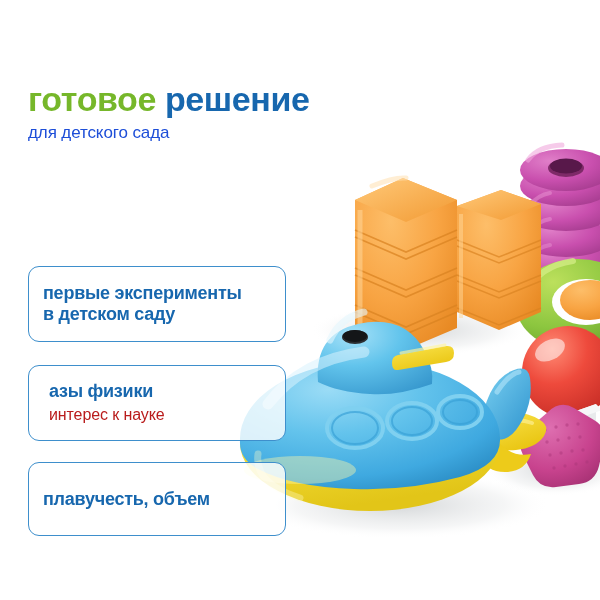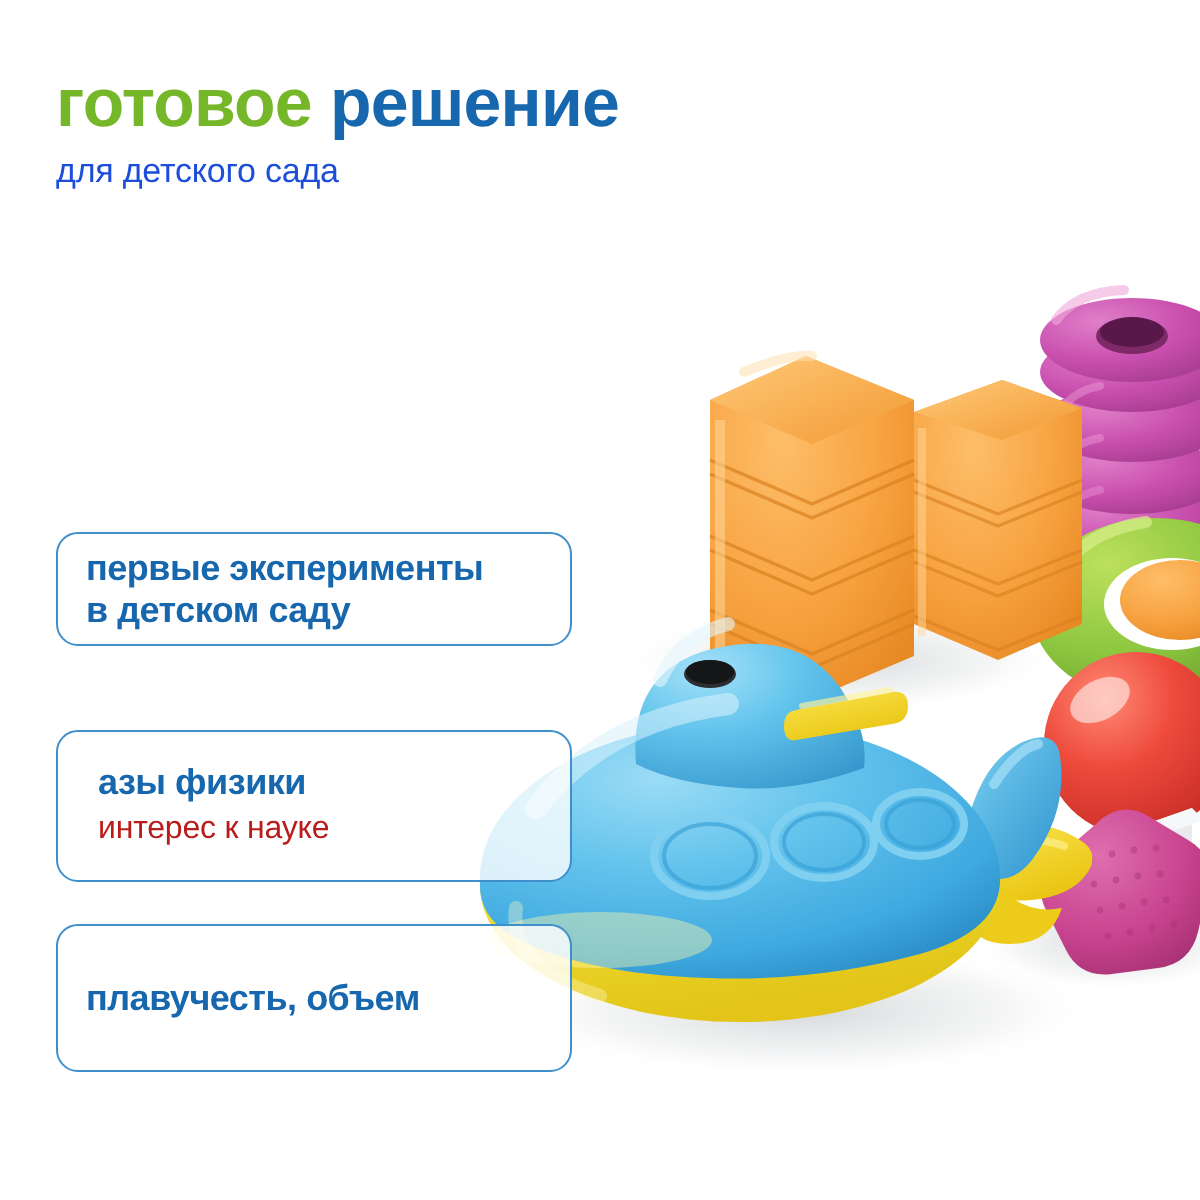--- a/index.html
+++ b/index.html
@@ -9,21 +9,21 @@
     font-family:"Liberation Sans","DejaVu Sans",sans-serif;
     overflow:hidden;
     position:relative;
   }
   #stage{position:relative;width:600px;height:600px;overflow:hidden;background:#fff;}
 
   
   .header{position:absolute;left:28px;top:34px;width:420px;}
   .title-line{
     font-size:34px;font-weight:bold;line-height:1.06;
-    letter-spacing:-0.4px;white-space:nowrap;
+    letter-spacing:-0.4px;white-space:nowrap;margin-top:47px;
   }
   .t-green{color:#76B72A;}
   .t-blue{color:#1767AE;}
   .subtitle{
     margin-top:6px;font-size:17px;font-weight:normal;color:#1d4ed8;
     letter-spacing:-0.1px;white-space:nowrap;
   }
 
   
   .photo{position:absolute;inset:0;pointer-events:none;}
@@ -33,21 +33,21 @@
   .callouts{position:absolute;left:0;top:0;width:600px;height:600px;}
   .callout{
     position:absolute;left:28px;width:258px;
     background:rgba(255,255,255,0.80);
     border:1.6px solid #3E8FCC;
     border-radius:11px;
     box-sizing:border-box;
     padding:0 14px;
     display:flex;flex-direction:column;justify-content:center;
   }
-  .callout.c1{top:266px;height:57px;}
+  .callout.c1{top:266px;height:76px;}
   .callout.c2{top:365px;height:76px;padding-left:20px;}
   .callout.c3{top:462px;height:74px;}
   .co-strong{
     color:#1767AE;font-weight:bold;font-size:18px;line-height:1.16;
     letter-spacing:-0.25px;
   }
   .co-sub{
     color:#b91c1c;font-weight:normal;font-size:16px;line-height:1.2;
     margin-top:3px;letter-spacing:-0.1px;
   }

